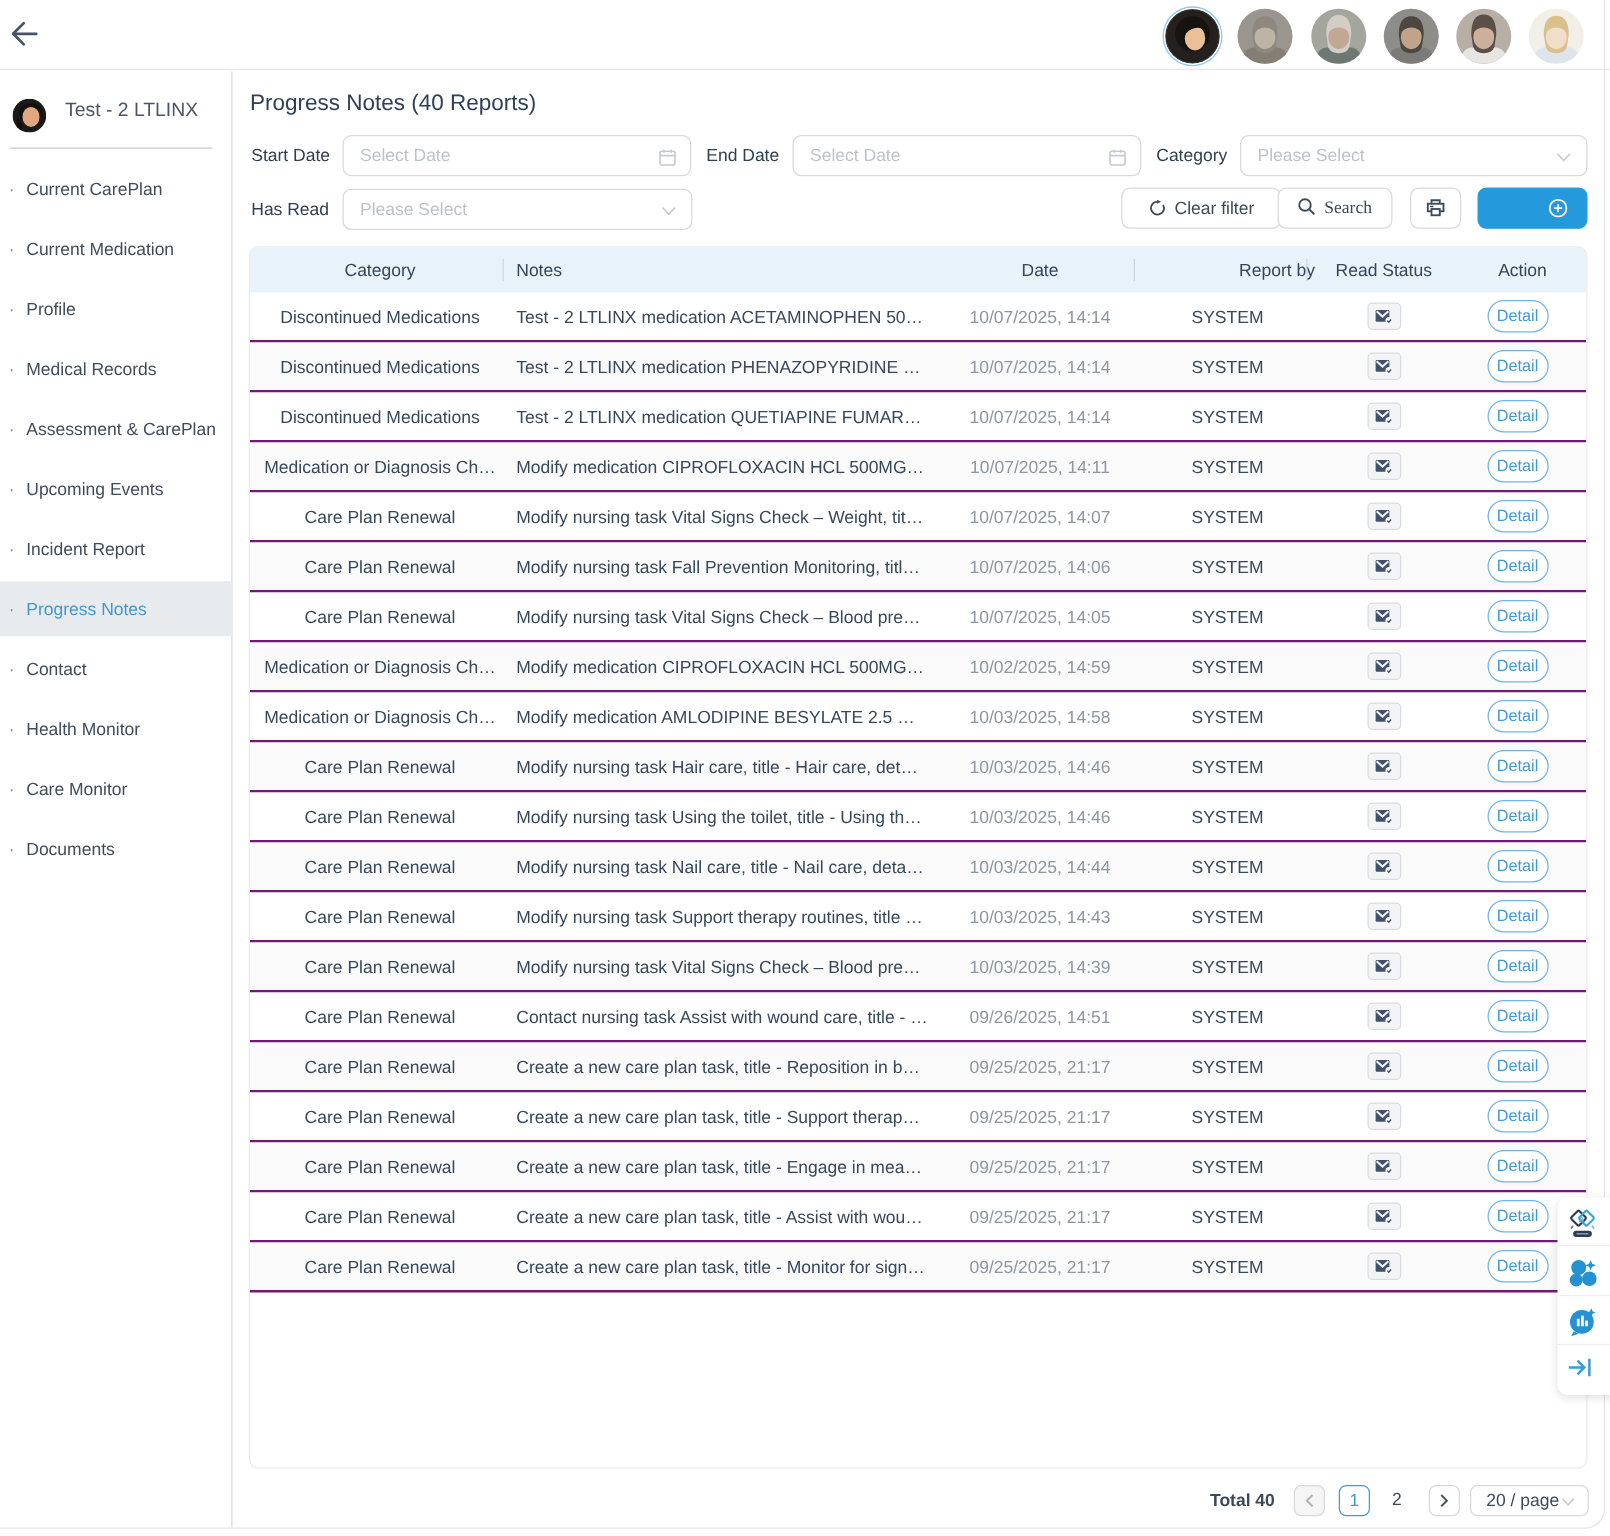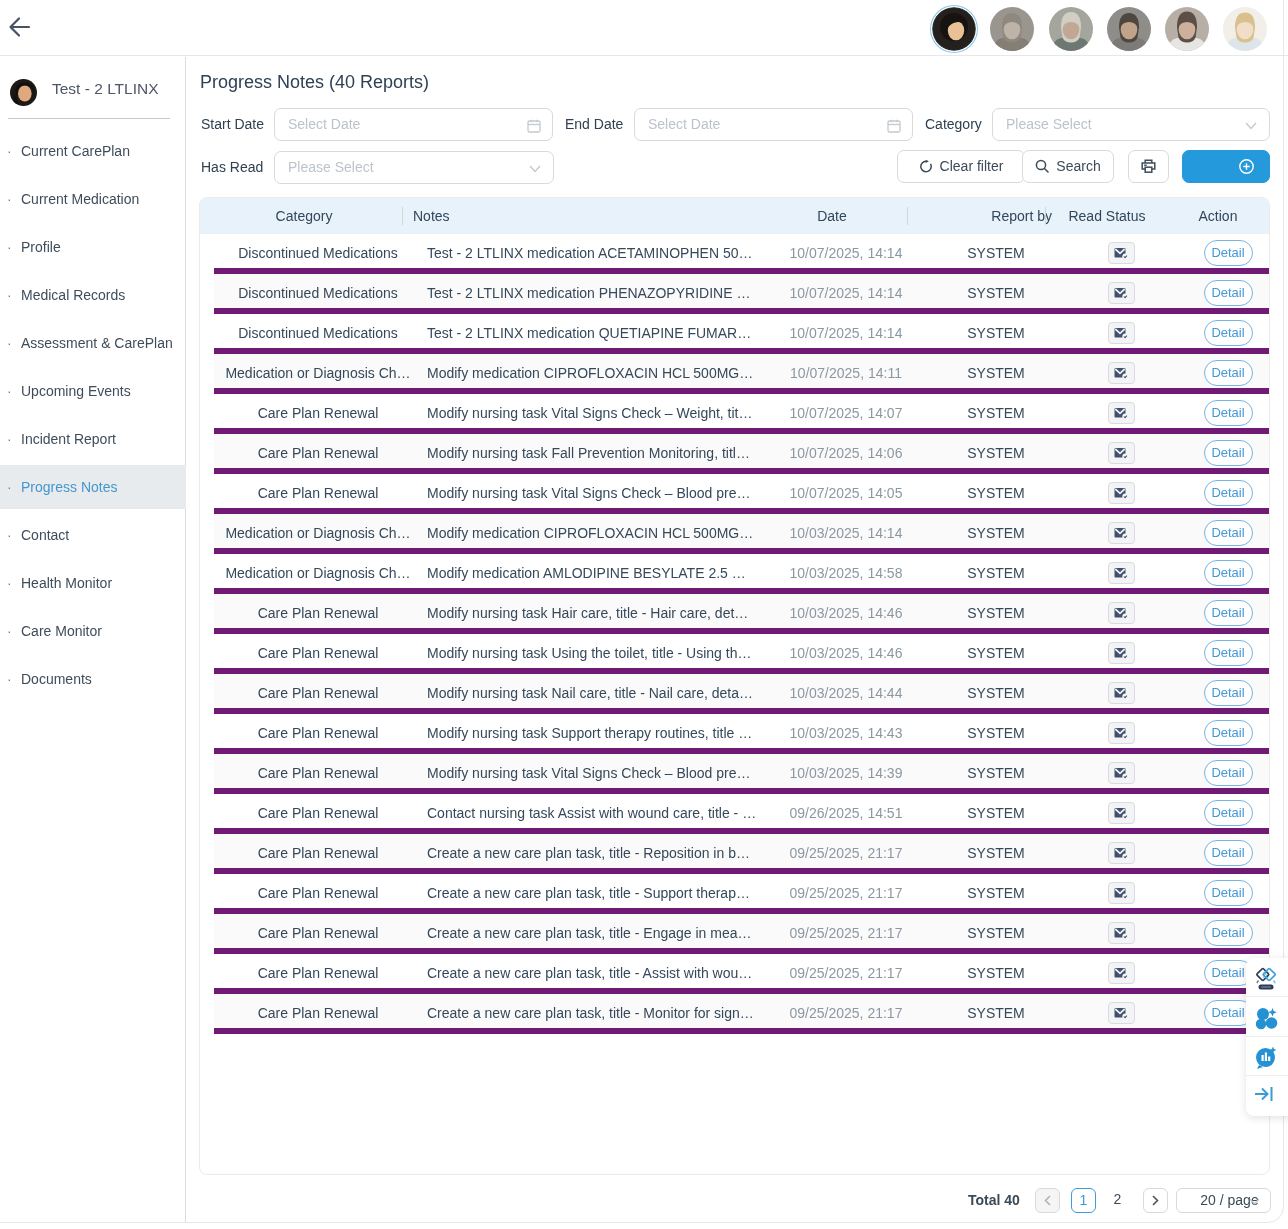--- a/index.html
+++ b/index.html
@@ -24,36 +24,36 @@
 .fbox { position:absolute; height:33px; border:1px solid #d9d9d9; border-radius:7px; background:#fff; font-size:14px; color:#bcc3cb; line-height:31px; padding-left:13px; }
 .fic { position:absolute; top:10px; }
 .btn { position:absolute; height:33px; border:1px solid #d9d9d9; border-radius:7px; background:#fff; font-size:14px; color:#3c4a58; text-align:center; line-height:31px; }
 #createbtn { background:#2499dc; border-color:#2499dc; color:#fff; }
 
 
 #card { position:absolute; left:12px; top:140px; width:1071px; height:978px; border:1px solid #ebebeb; border-radius:8px; background:#fff; overflow:hidden; }
 #thead { position:absolute; left:0; top:0; width:1069px; height:36px; background:#e8f2fa; }
 .th { position:absolute; top:0; height:36px; line-height:36px; font-size:14px; color:#33465a; text-align:center; }
 .thsep { position:absolute; top:9px; width:1px; height:18px; background:#ccd7e0; }
-.tr { position:absolute; left:14px; width:1069px; height:40px; border-bottom:6px solid #701a75; }
+.tr { position:absolute; left:0; width:1069px; height:40px; border-bottom:2px solid #701a75; }
 .td { position:absolute; top:0; height:39px; line-height:39px; font-size:14px; color:#36485a; white-space:nowrap; }
 .c-cat { left:0; width:208px; text-align:center; overflow:hidden; }
 .c-note { left:213px; width:348px; overflow:hidden; }
 .c-date { left:561px; width:142px; text-align:center; color:#8d97a1; }
 .c-rep { left:712px; width:140px; text-align:center; }
 .c-read { left:845px; width:124px; text-align:center; }
 .c-act { left:962px; width:104px; text-align:center; }
 .readbtn { display:inline-block; width:27px; height:22px; background:#f3f4f5; border:1px solid #d9dbe0; border-radius:4px; vertical-align:middle; margin-top:-3px; line-height:19px; }
 .readbtn svg { display:block; margin:4px auto 0; }
 .detailbtn { display:inline-block; width:49px; height:26px; border:1px solid #74b4e2; border-radius:13px; color:#4198d9; font-size:13px; line-height:24px; vertical-align:middle; margin-top:-2px; background:#fff; }
 
 
 .pgbtn { position:absolute; top:1131px; width:25px; height:25px; border:1px solid #d9d9d9; border-radius:6px; background:#fff; text-align:center; line-height:23px; }
 #pg-total { position:absolute; top:1131px; left:781px; width:180px; font-size:14px; color:#3a4a57; line-height:25px;font-weight:bold; }
-#pager { position:absolute; top:1131px; left:989px; width:95px; height:25px; border:1px solid #d9d9d9; border-radius:6px; background:#fff; font-size:14px; color:#3a4a57; text-align:center; line-height:23px; padding-left:12px; }
+#pager { position:absolute; top:1131px; left:989px; width:95px; height:25px; border:1px solid #d9d9d9; border-radius:6px; background:#fff; font-size:14px; color:#3a4a57; text-align:left; line-height:23px; padding-left:12px; }
 
 
 #rtools { position:absolute; left:1246px; top:958px; width:50px; height:158px; background:#fff; border-radius:8px 0 0 8px; box-shadow:0 2px 8px rgba(0,0,0,0.12); }
 .rtool { position:absolute; left:0; width:50px; height:39px; border-bottom:1px solid #eee; text-align:left; }
 .rtool svg { margin-left:7px; margin-top:7px; }
 
 #outercard { position:absolute; left:-12px; top:-12px; width:1296px; height:1235px; border:1px solid #e6e6e6; border-radius:0 0 16px 0; }
 </style></head>
 <body>
 
@@ -216,21 +216,21 @@
   <svg class="fic" style="right:12px; top:13px;" width="12" height="8" viewBox="0 0 12 8">
         <path d="M1 1 L6 6.4 L11 1" fill="none" stroke="#c3cad1" stroke-width="1.4"></path>
       </svg>
 </div>
 
 <div class="btn" style="left:710px; top:93px; width:128px;">
   <svg style="vertical-align:-2px; margin-right:7px;" width="14" height="14" viewBox="0 0 14 14">
         <path d="M7 2.3 A5.2 5.2 0 1 0 11.5 4.9" fill="none" stroke="#3c4a58" stroke-width="1.5"></path>
         <path d="M6.7 0.7 L6.7 3.9 L9.9 2.3 z" fill="#3c4a58"></path>
       </svg>Clear filter</div>
-<div class="btn" style="left:835px; top:93px; width:92px;">
+<div class="btn" style="left:835px; top:93px; width:92px;font-family:Liberation Serif, serif;">
   <svg style="vertical-align:-2px; margin-right:7px;" width="14" height="14" viewBox="0 0 14 14">
         <circle cx="6" cy="6" r="4.6" fill="none" stroke="#3c4a58" stroke-width="1.5"></circle>
         <path d="M9.5 9.5 L13 13" stroke="#3c4a58" stroke-width="1.5" stroke-linecap="round"></path>
       </svg>Search</div>
 <div class="btn" style="left:941px; top:93px; width:41px;">
   <svg style="vertical-align:-3px;" width="15" height="15" viewBox="0 0 15 15">
         <path d="M4.2 4 V1.2 h6.6 V4" fill="none" stroke="#3e4c5a" stroke-width="1.5"></path>
         <rect x="1.2" y="4" width="12.6" height="6" fill="none" stroke="#3e4c5a" stroke-width="1.5"></rect>
         <path d="M3 6.2 h2.8" stroke="#3e4c5a" stroke-width="1.3"></path>
         <rect x="4.2" y="8.2" width="6.6" height="5" fill="#fff" stroke="#3e4c5a" stroke-width="1.5"></rect>
@@ -340,21 +340,21 @@
               <rect x="0.5" y="1" width="11" height="9.4" rx="1" fill="#41506c"></rect>
               <path d="M1.3 2 L6 6.3 L10.7 2" stroke="#eef1f3" stroke-width="1.7" fill="none"></path>
               <circle cx="11.3" cy="9.6" r="3" fill="#f5f6f7"></circle>
               <path d="M9.9 9.5 l1.1 1.2 l1.9 -2.1" stroke="#41506c" stroke-width="1.1" fill="none"></path>
             </svg></span></div>
   <div class="td c-act"><span class="detailbtn">Detail</span></div>
 </div>
 <div class="tr" style="top:316px;background:#fafafa;">
   <div class="td c-cat">Medication or Diagnosis Ch…</div>
   <div class="td c-note">Modify medication CIPROFLOXACIN HCL 500MG…</div>
-  <div class="td c-date">10/03/2025, 14:14</div>
+  <div class="td c-date">10/02/2025, 14:59</div>
   <div class="td c-rep">SYSTEM</div>
   <div class="td c-read"><span class="readbtn"><svg width="15" height="13" viewBox="0 0 15 13">
               <rect x="0.5" y="1" width="11" height="9.4" rx="1" fill="#41506c"></rect>
               <path d="M1.3 2 L6 6.3 L10.7 2" stroke="#eef1f3" stroke-width="1.7" fill="none"></path>
               <circle cx="11.3" cy="9.6" r="3" fill="#f5f6f7"></circle>
               <path d="M9.9 9.5 l1.1 1.2 l1.9 -2.1" stroke="#41506c" stroke-width="1.1" fill="none"></path>
             </svg></span></div>
   <div class="td c-act"><span class="detailbtn">Detail</span></div>
 </div>
 <div class="tr" style="top:356px;background:#ffffff;">

